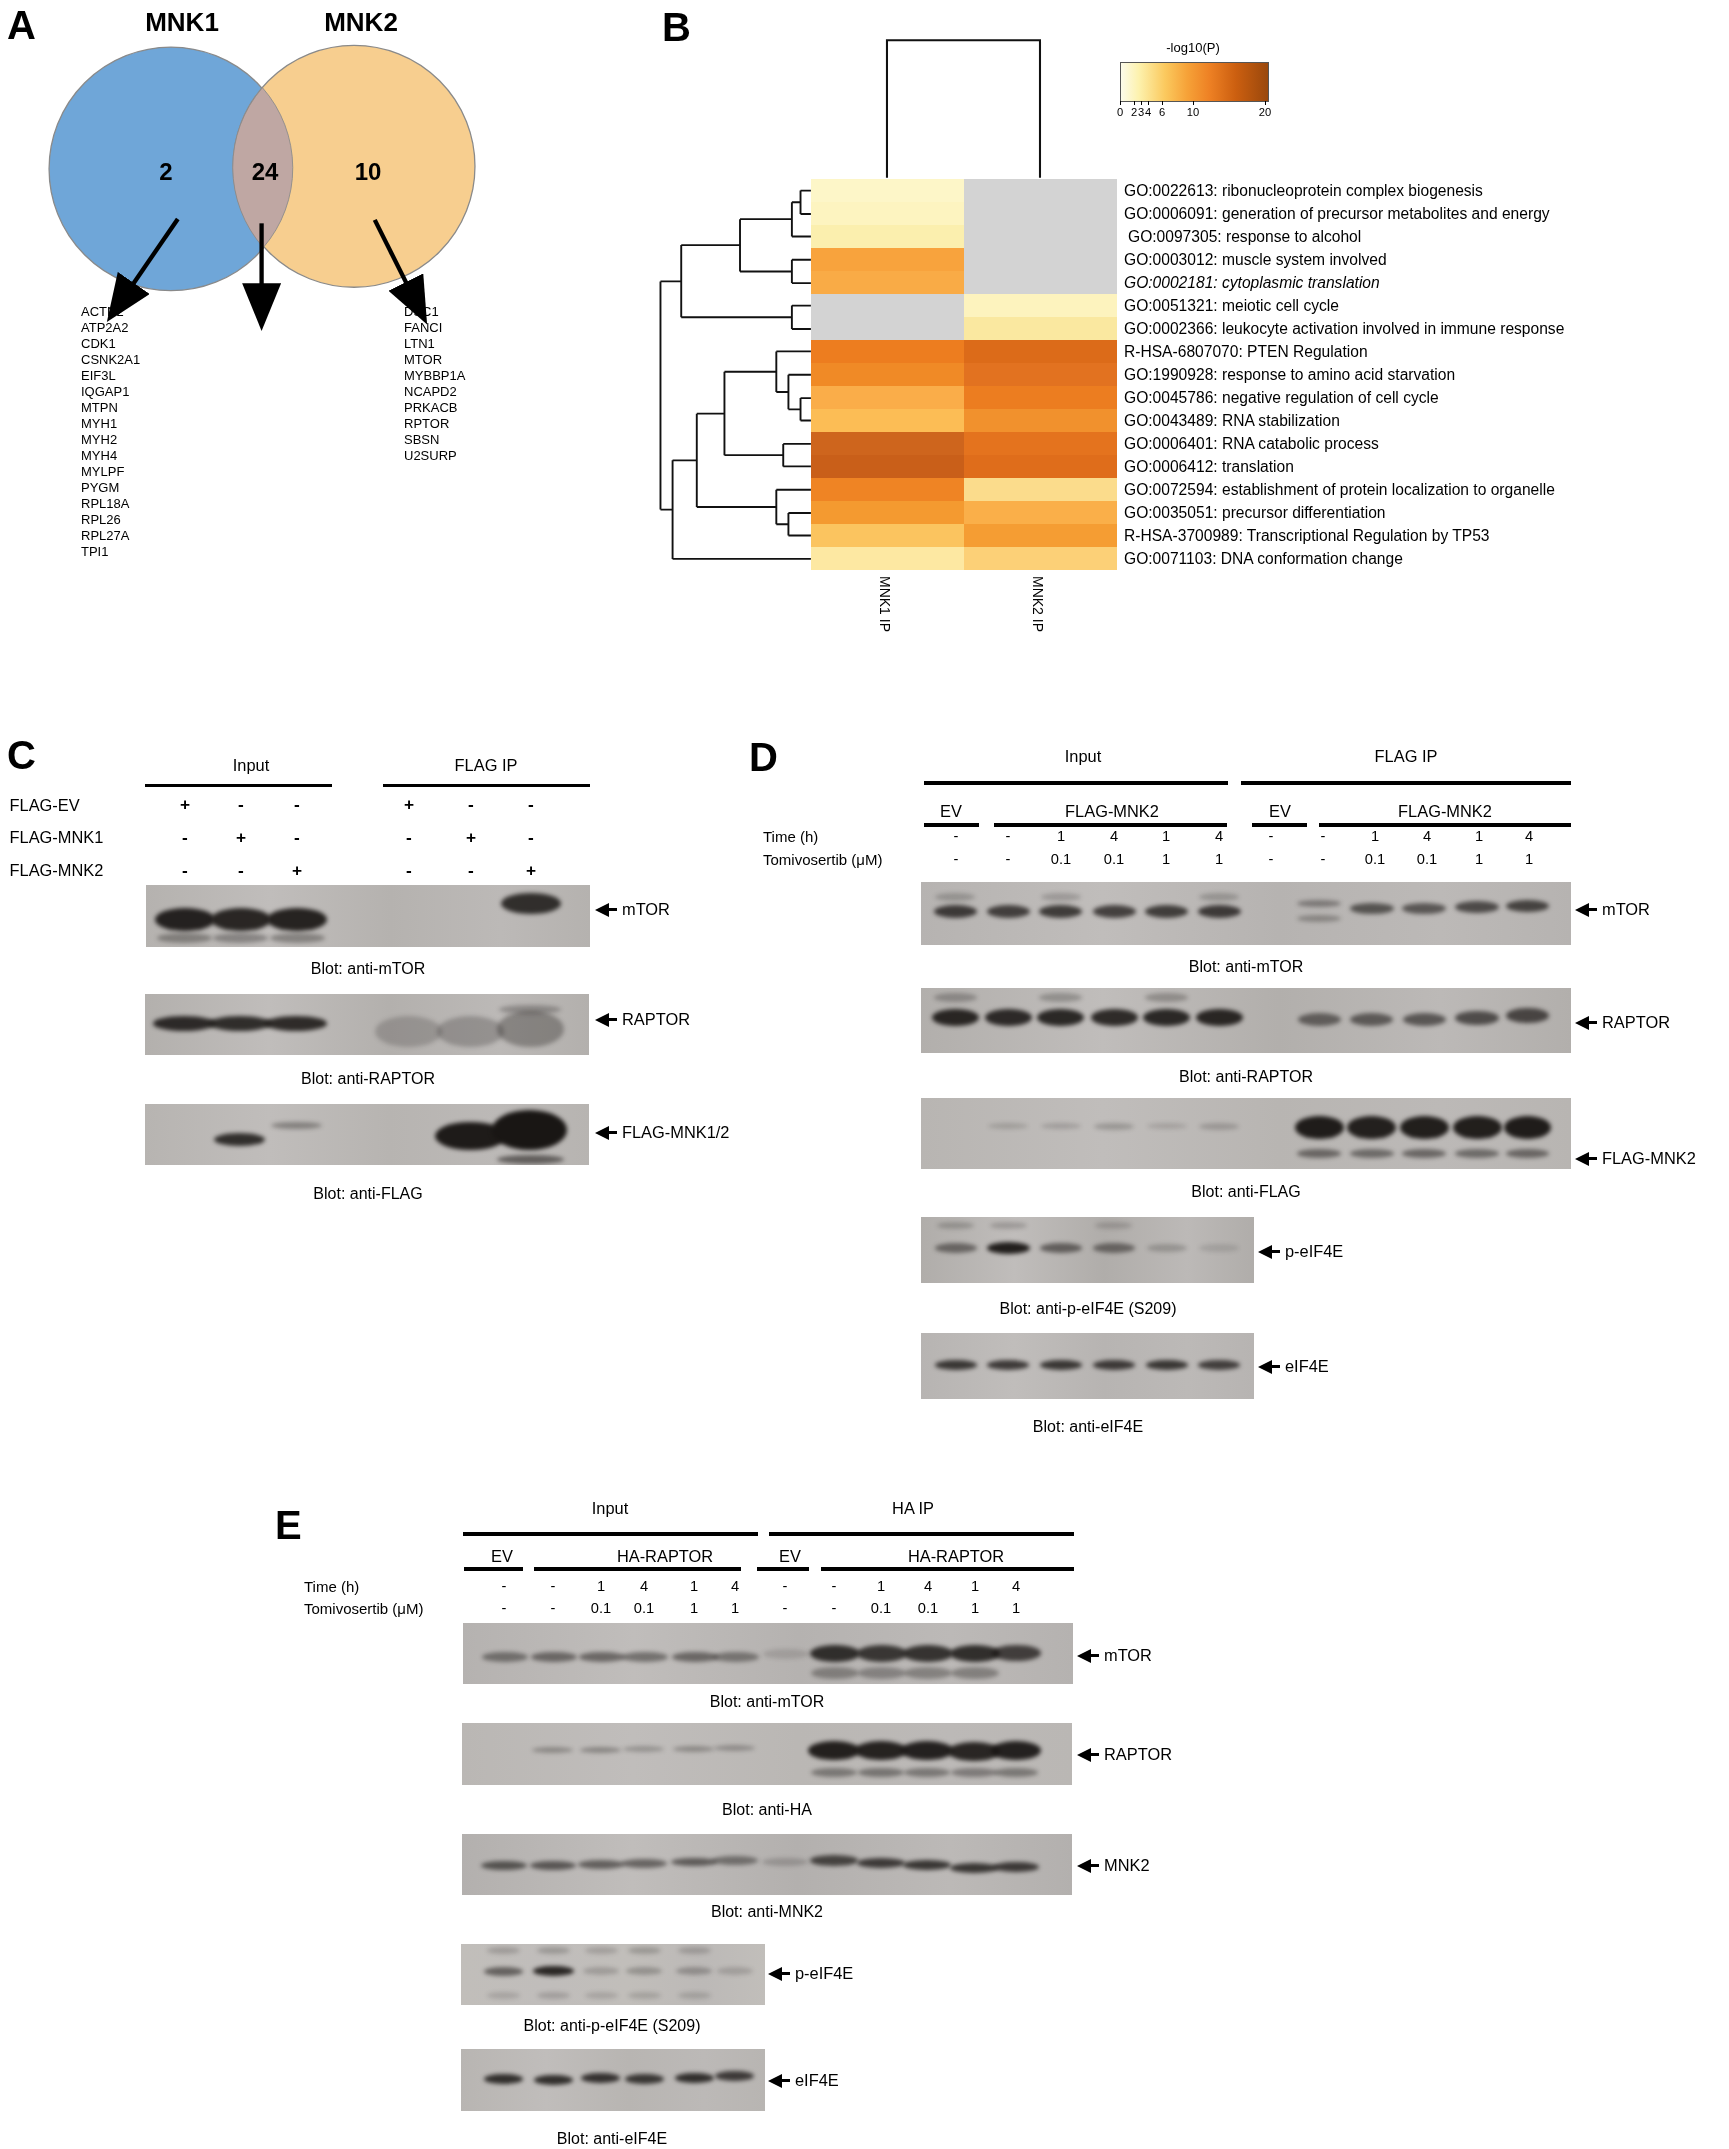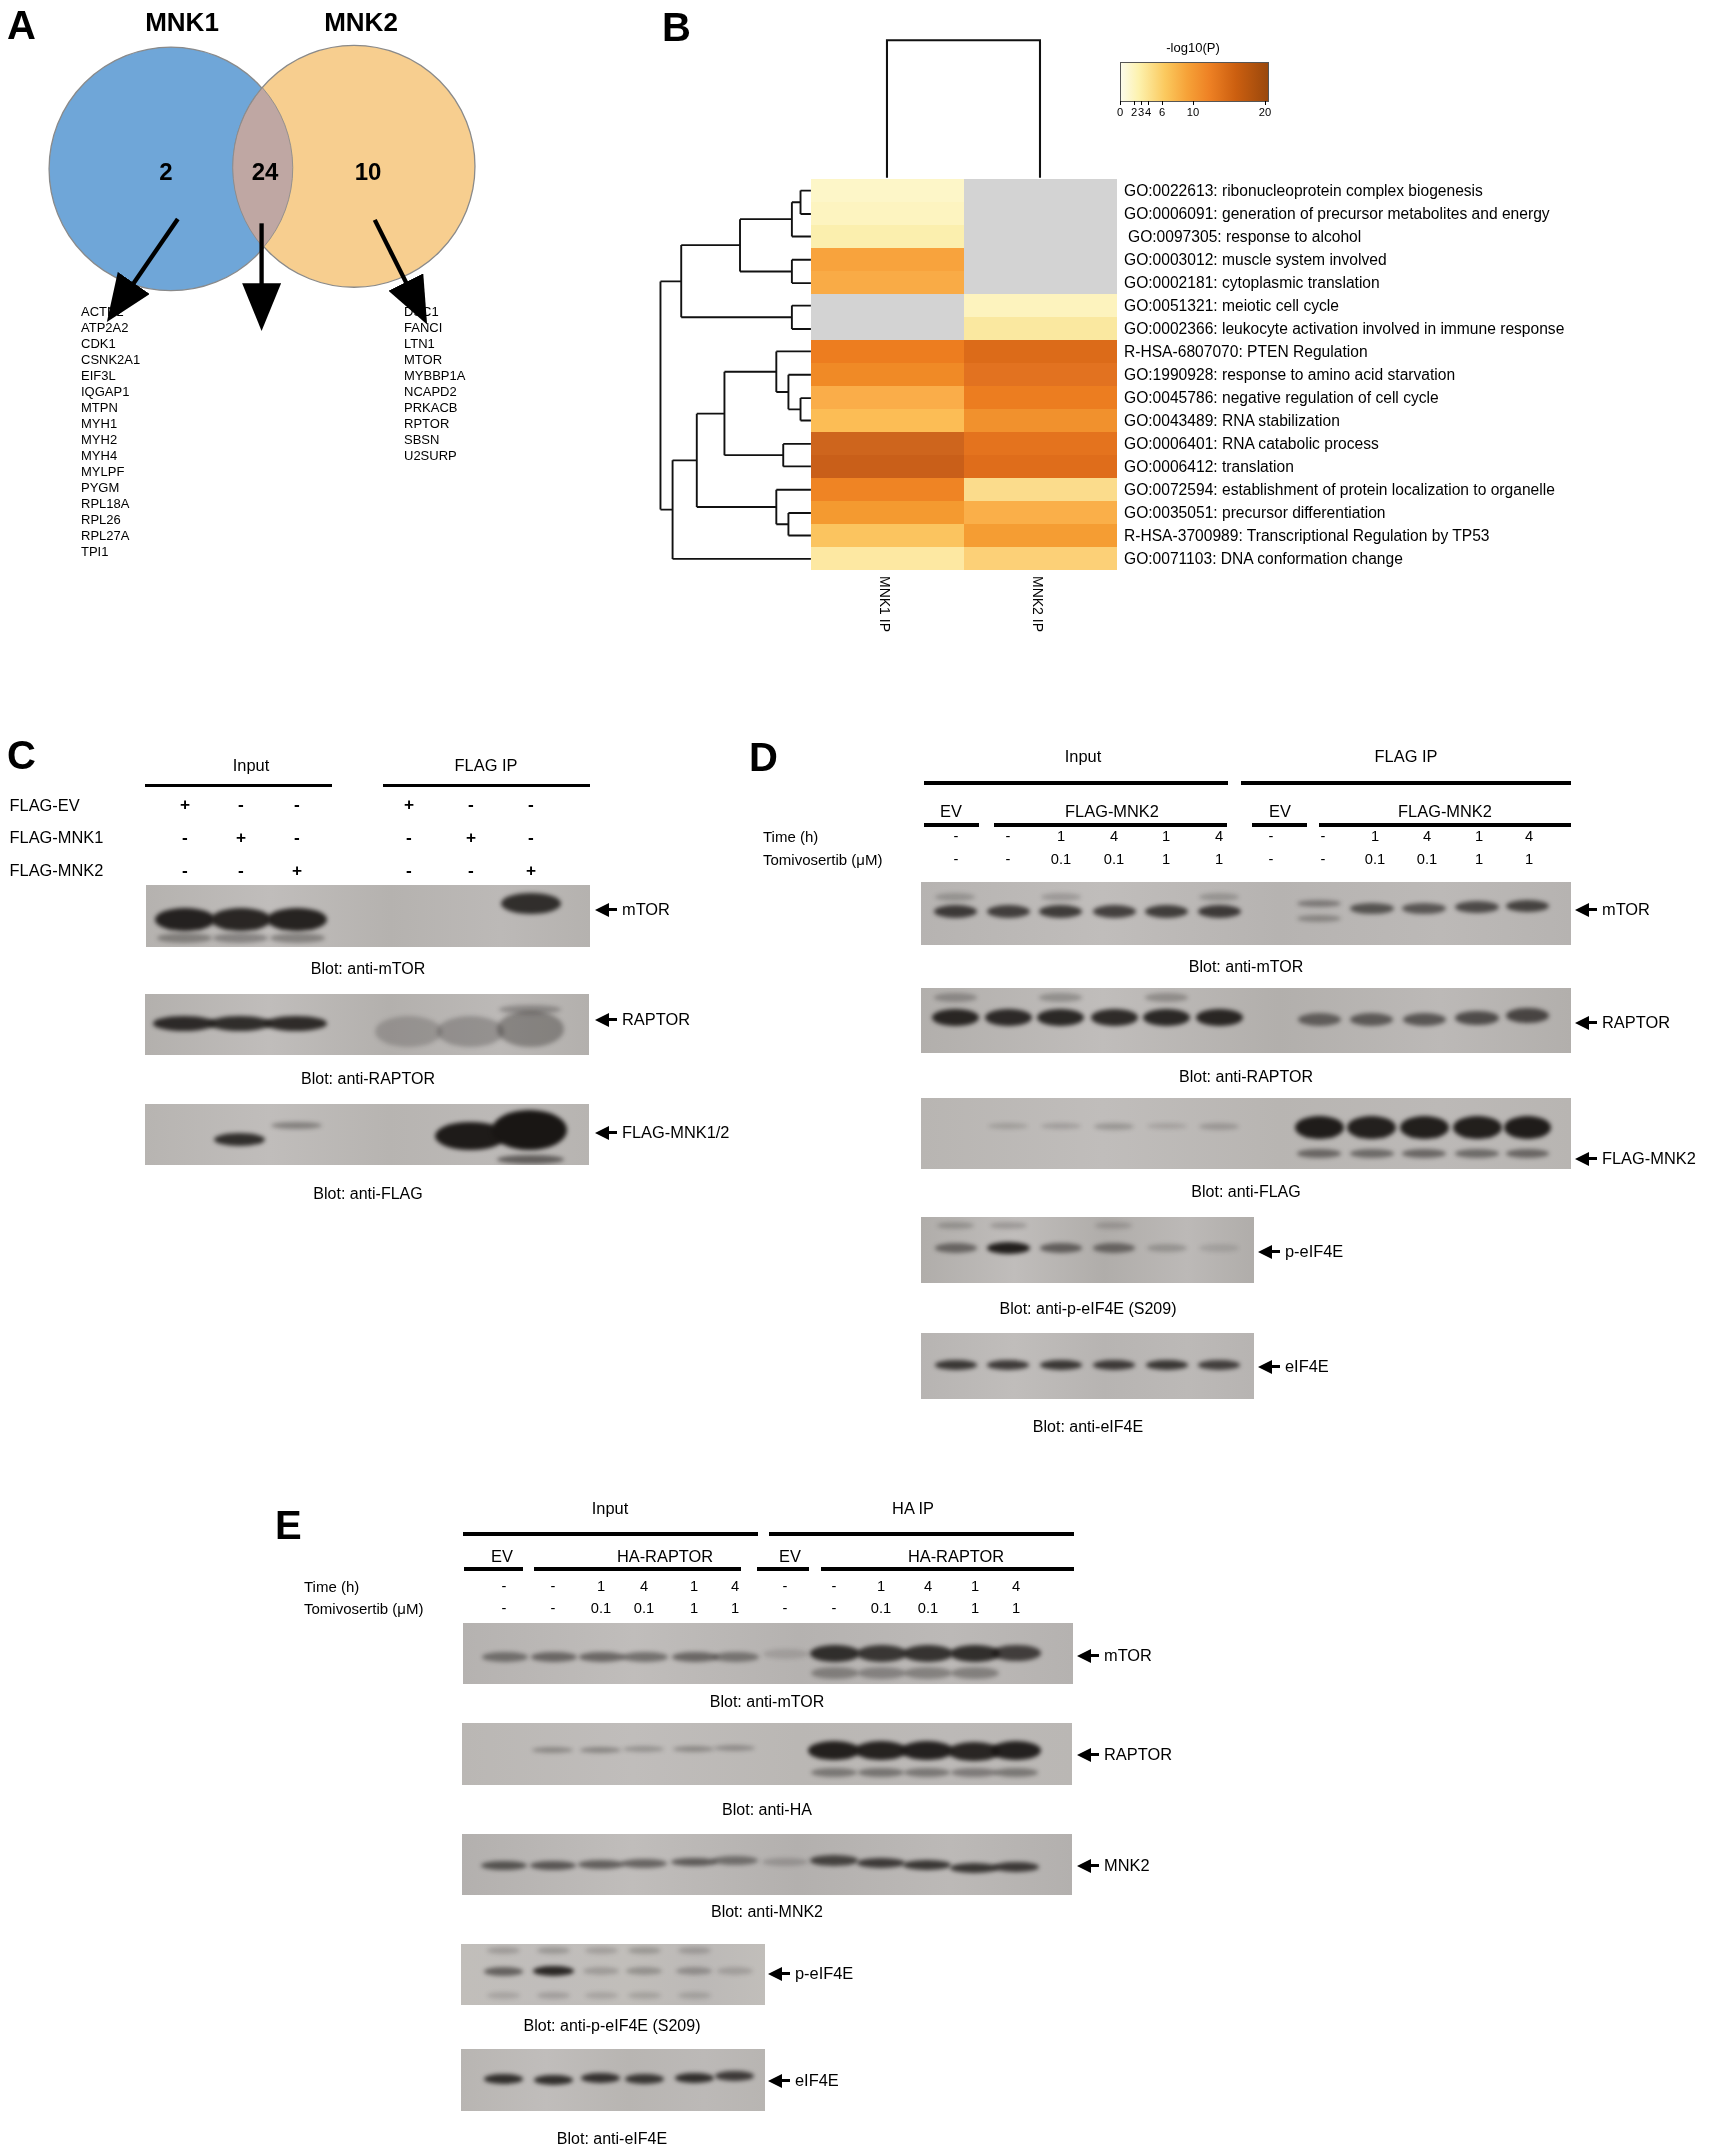--- a/index.html
+++ b/index.html
@@ -166,21 +166,21 @@
       <div class="hmcell" style="left: 811px; top: 524px; width: 153px; height: 23.4px; background: rgb(251, 196, 95);"></div>
       <div class="hmcell" style="left: 964px; top: 524px; width: 153px; height: 23.4px; background: rgb(245, 157, 51);"></div>
       <div class="hmcell" style="left: 811px; top: 547px; width: 153px; height: 23.4px; background: rgb(253, 232, 162);"></div>
       <div class="hmcell" style="left: 964px; top: 547px; width: 153px; height: 23.4px; background: rgb(252, 208, 119);"></div>
     </div>
   <div id="heatmap-labels">
       <div class="hmlabel" style="left: 1124px; top: 179px; height: 23px;">GO:0022613: ribonucleoprotein complex biogenesis</div>
       <div class="hmlabel" style="left: 1124px; top: 202px; height: 23px;">GO:0006091: generation of precursor metabolites and energy</div>
       <div class="hmlabel" style="left: 1128px; top: 225px; height: 23px;">GO:0097305: response to alcohol</div>
       <div class="hmlabel" style="left: 1124px; top: 248px; height: 23px;">GO:0003012: muscle system involved</div>
-      <div class="hmlabel" style="left: 1124px; top: 271px; height: 23px;">GO:0002181: cytoplasmic translation</div>
+      <div class="hmlabel" style="left: 1124px; top: 271px; height: 23px; font-style: italic;">GO:0002181: cytoplasmic translation</div>
       <div class="hmlabel" style="left: 1124px; top: 294px; height: 23px;">GO:0051321: meiotic cell cycle</div>
       <div class="hmlabel" style="left: 1124px; top: 317px; height: 23px;">GO:0002366: leukocyte activation involved in immune response</div>
       <div class="hmlabel" style="left: 1124px; top: 340px; height: 23px;">R-HSA-6807070: PTEN Regulation</div>
       <div class="hmlabel" style="left: 1124px; top: 363px; height: 23px;">GO:1990928: response to amino acid starvation</div>
       <div class="hmlabel" style="left: 1124px; top: 386px; height: 23px;">GO:0045786: negative regulation of cell cycle</div>
       <div class="hmlabel" style="left: 1124px; top: 409px; height: 23px;">GO:0043489: RNA stabilization</div>
       <div class="hmlabel" style="left: 1124px; top: 432px; height: 23px;">GO:0006401: RNA catabolic process</div>
       <div class="hmlabel" style="left: 1124px; top: 455px; height: 23px;">GO:0006412: translation</div>
       <div class="hmlabel" style="left: 1124px; top: 478px; height: 23px;">GO:0072594: establishment of protein localization to organelle</div>
       <div class="hmlabel" style="left: 1124px; top: 501px; height: 23px;">GO:0035051: precursor differentiation</div>

